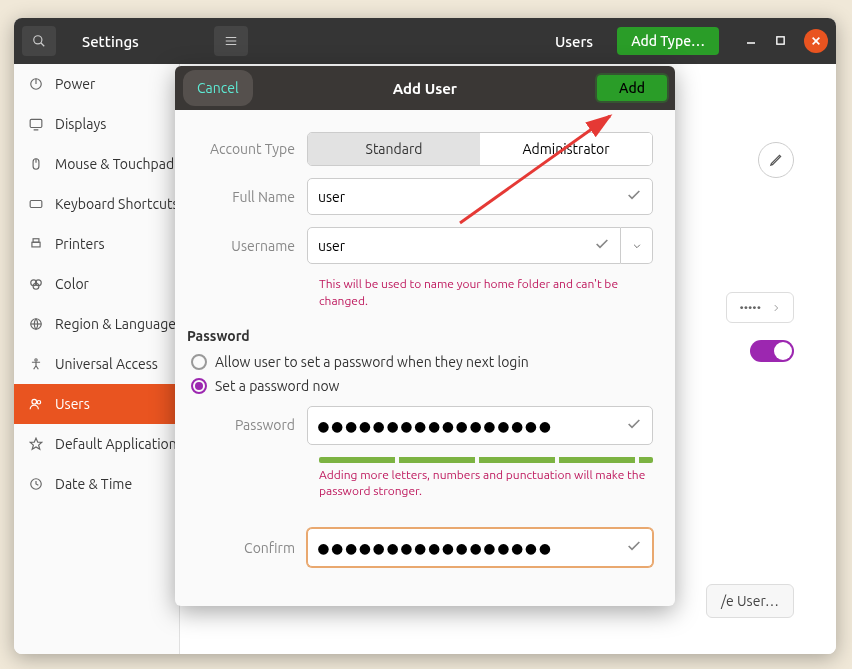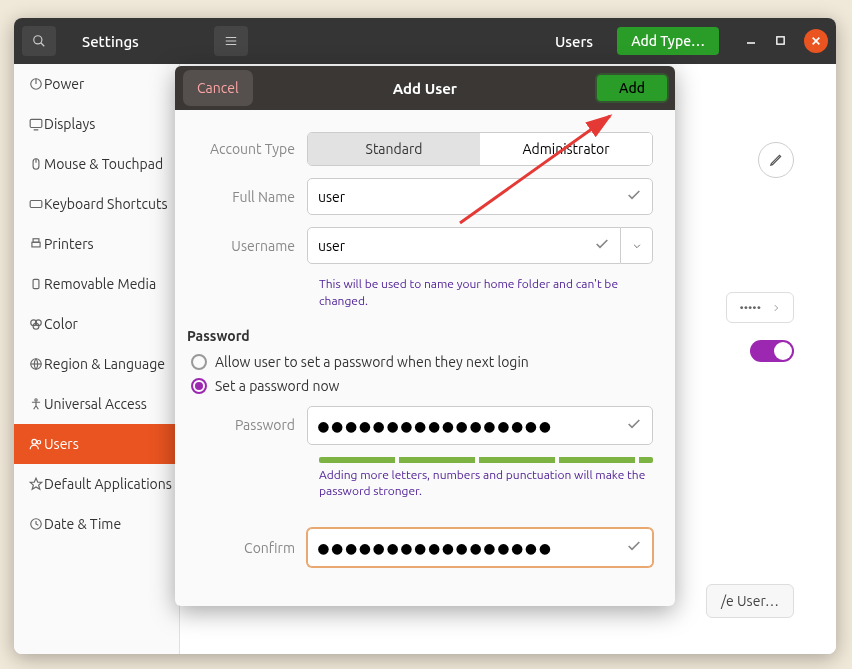--- a/index.html
+++ b/index.html
@@ -14,58 +14,58 @@
   .titlebar .spacer { flex: 1; }
   .titlebar .page-title { color: #fff; font-weight: 500; font-size: 15px; margin-right: 16px; }
   .titlebar .add-user-btn { background: #2a9d28; color: #fff; padding: 6px 14px; border-radius: 4px; font-size: 14px; font-weight: 500; cursor: pointer; }
   .titlebar .win-controls { display: flex; gap: 18px; margin-left: 18px; align-items: center; }
   .titlebar .win-min, .titlebar .win-max { color: #fff; font-size: 14px; cursor: pointer; }
   .titlebar .win-close { width: 24px; height: 24px; background: #e95420; border-radius: 50%; display: flex; align-items: center; justify-content: center; cursor: pointer; }
   
   .main-body { display: flex; height: calc(100% - 46px); }
   
   .sidebar { width: 166px; background: #fafafa; border-right: 1px solid #e0e0e0; overflow-y: auto; }
-  .sidebar-item { display: flex; align-items: center; gap: 0; padding: 12px 14px; font-size: 14px; color: #333; cursor: pointer; white-space: nowrap; overflow: hidden; }
+  .sidebar-item { display: flex; align-items: center; gap: 11px; padding: 12px 14px; font-size: 14px; color: #333; cursor: pointer; white-space: nowrap; overflow: hidden; }
   .sidebar-item.active { background: #e95420; color: #fff; }
   .sidebar-item .icon { width: 16px; height: 16px; flex-shrink: 0; display: flex; align-items: center; justify-content: center; }
   .sidebar-item .icon svg { stroke: #666; }
   .sidebar-item.active .icon svg { stroke: #fff; }
   
   .content { flex: 1; background: #fff; padding: 30px 40px; position: relative; }
   .edit-btn { position: absolute; right: 42px; top: 78px; width: 36px; height: 36px; border: 1px solid #ccc; border-radius: 50%; display: flex; align-items: center; justify-content: center; cursor: pointer; background: #fff; }
   
   .bg-row { position: absolute; right: 42px; display: flex; align-items: center; gap: 10px; }
   .bg-pw { top: 228px; border: 1px solid #ddd; border-radius: 6px; padding: 8px 12px; font-size: 12px; color: #666; }
   .bg-toggle { top: 276px; }
   .toggle { width: 44px; height: 22px; background: #9c27b0; border-radius: 11px; position: relative; cursor: pointer; }
   .toggle::after { content:''; position:absolute; right:2px; top:2px; width:18px; height:18px; background:#fff; border-radius:50%; }
   .bg-login { top: 326px; border: 1px solid #ddd; border-radius: 6px; padding: 8px 12px; font-size: 13px; color: #444; }
   .remove-user-bg { position: absolute; right: 42px; bottom: 36px; border: 1px solid #ddd; border-radius: 6px; padding: 8px 14px; font-size: 14px; color: #444; background: #f7f7f7; cursor: pointer; }
   
   
   .dialog { position: absolute; left: 175px; top: 66px; width: 500px; height: 540px; background: #fafafa; box-shadow: 0 6px 24px rgba(0,0,0,0.35); border-radius: 6px; overflow: hidden; }
   .dialog-hdr { height: 44px; background: #3a3735; display: flex; align-items: center; justify-content: space-between; padding: 0 8px; }
-  .dialog-hdr .cancel { background: #55504d; color: #fca5a5; padding: 10px 14px; border-radius: 7px; font-size: 14px; cursor: pointer; }
+  .dialog-hdr .cancel { background: #55504d; color: #5eead4; padding: 10px 14px; border-radius: 12px; font-size: 14px; cursor: pointer; }
   .dialog-hdr .dlg-title { color: #fff; font-weight: 600; font-size: 15px; }
   .dialog-hdr .add { background: #2a9d28; color: #000000; padding: 5px 22px; border-radius: 4px; font-size: 14px; font-weight: 500; cursor: pointer; box-shadow: 0 0 0 2px rgba(42,157,40,0.3); }
   
   .dialog-body { padding: 22px 22px 10px 12px; }
   .form-row { display: flex; align-items: center; margin-bottom: 12px; }
   .form-label { width: 120px; text-align: right; padding-right: 12px; font-size: 14px; color: #888; }
   .seg-group { display: flex; flex: 1; border: 1px solid #ccc; border-radius: 5px; overflow: hidden; }
   .seg { flex: 1; text-align: center; padding: 8px 0; font-size: 14px; cursor: pointer; background: #fff; }
   .seg.selected { background: #e2e2e2; color: #333; }
   .text-input { flex: 1; border: 1px solid #ccc; border-radius: 5px; padding: 8px 10px; font-size: 14px; background: #fff; display: flex; align-items: center; justify-content: space-between; }
   .text-input input { border: none; outline: none; font-size: 14px; width: 100%; background: transparent; }
   .text-input .check { color: #888; flex-shrink: 0; margin-left: 8px; }
   .username-row .text-input { display: flex; }
   .username-combo { display: flex; flex: 1; gap: 0; }
   .username-combo .text-input { border-top-right-radius: 0; border-bottom-right-radius: 0; }
   .combo-btn { width: 32px; border: 1px solid #ccc; border-left: none; border-top-right-radius: 5px; border-bottom-right-radius: 5px; background: #fff; display: flex; align-items: center; justify-content: center; cursor: pointer; }
-  .hint { font-size: 12px; color: #4c1d95; margin-left: 132px; margin-bottom: 18px; line-height: 1.4; }
+  .hint { font-size: 12px; color: #be185d; margin-left: 132px; margin-bottom: 18px; line-height: 1.4; }
   
   .section-title { font-size: 14px; font-weight: 600; color: #333; margin-bottom: 10px; }
   .radio-row { display: flex; align-items: center; gap: 8px; font-size: 14px; color: #333; margin-bottom: 8px; cursor: pointer; padding-left: 4px; }
   .radio { width: 16px; height: 16px; border: 2px solid #999; border-radius: 50%; flex-shrink: 0; position: relative; }
   .radio.checked { border-color: #9c27b0; }
   .radio.checked::after { content:''; position:absolute; left:2px; top:2px; width:8px; height:8px; background:#9c27b0; border-radius:50%; }
   
   .pw-input input { letter-spacing: 3px; font-family: monospace; font-size: 18px; }
   .strength { height: 6px; background: linear-gradient(to right, #7cb342 0%, #7cb342 100%); border-radius: 2px; margin: 4px 0 4px 132px; position: relative; }
   .strength::before { content:''; position:absolute; inset:0; background: repeating-linear-gradient(to right, transparent 0, transparent 76px, #fafafa 76px, #fafafa 80px); }
@@ -156,28 +156,20 @@
         <span>Keyboard Shortcuts</span>
       </div>
       <div class="sidebar-item">
         <span class="icon">
             <svg width="14" height="14" viewBox="0 0 24 24" fill="none" stroke-width="2">
               <rect x="5" y="9" width="14" height="8"></rect>
               <rect x="7" y="3" width="10" height="6"></rect>
             </svg>
           </span>
         <span>Printers</span>
-      </div>
-      <div class="sidebar-item">
-        <span class="icon">
-            <svg width="14" height="14" viewBox="0 0 24 24" fill="none" stroke-width="2">
-              <rect x="7" y="4" width="10" height="16" rx="2"></rect>
-            </svg>
-          </span>
-        <span>Removable Media</span>
       </div>
       <div class="sidebar-item">
         <span class="icon">
             <svg width="14" height="14" viewBox="0 0 24 24" fill="none" stroke-width="2">
               <circle cx="8" cy="10" r="5"></circle>
               <circle cx="16" cy="10" r="5"></circle>
               <circle cx="12" cy="16" r="5"></circle>
             </svg>
           </span>
         <span>Color</span>

